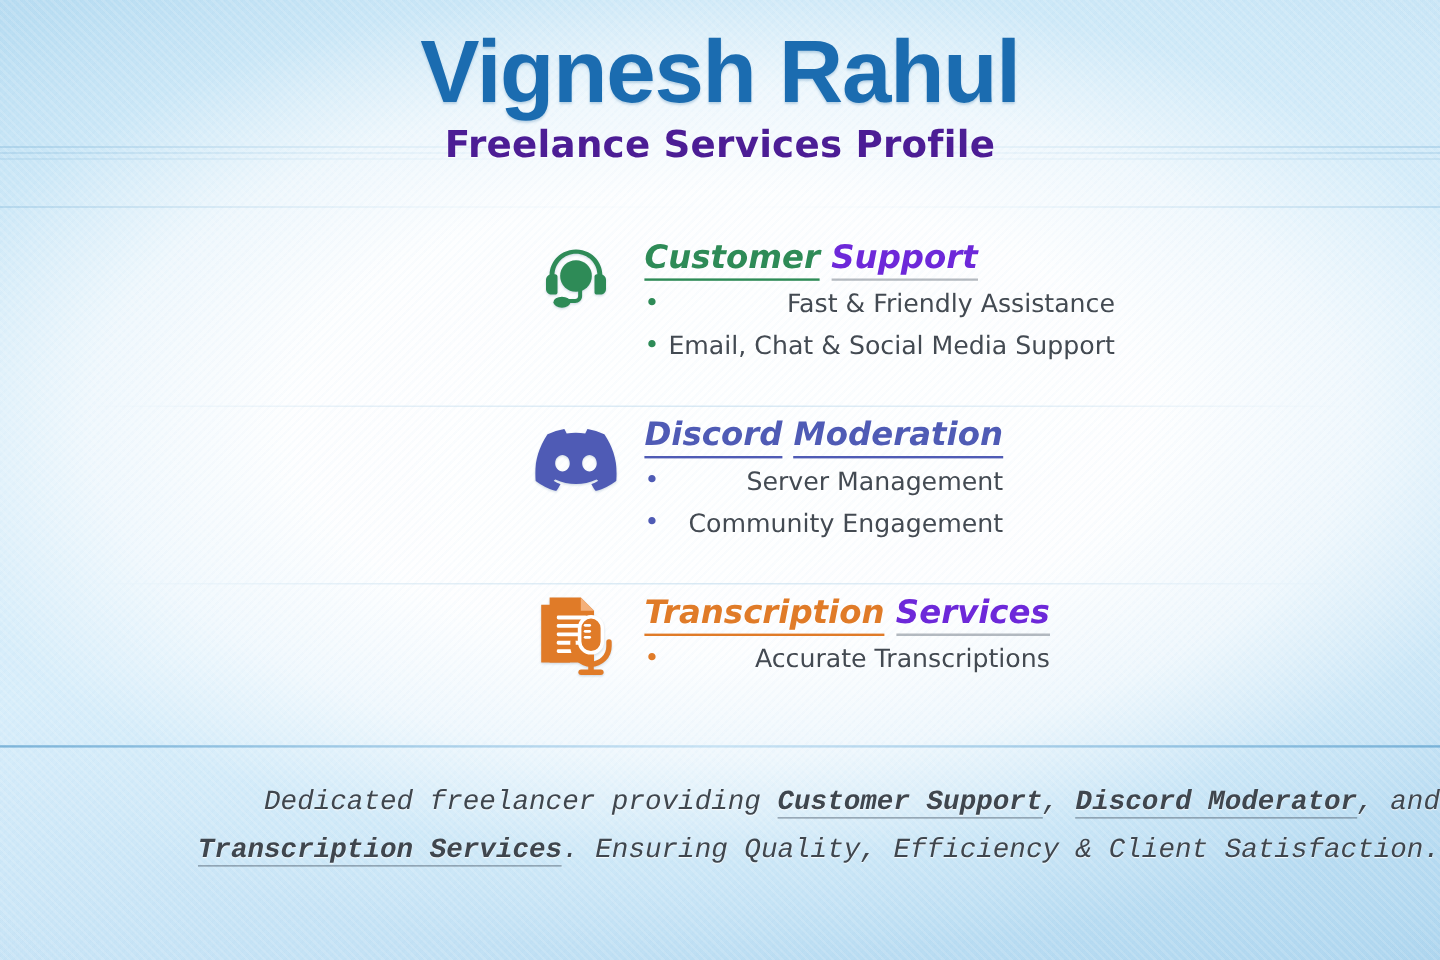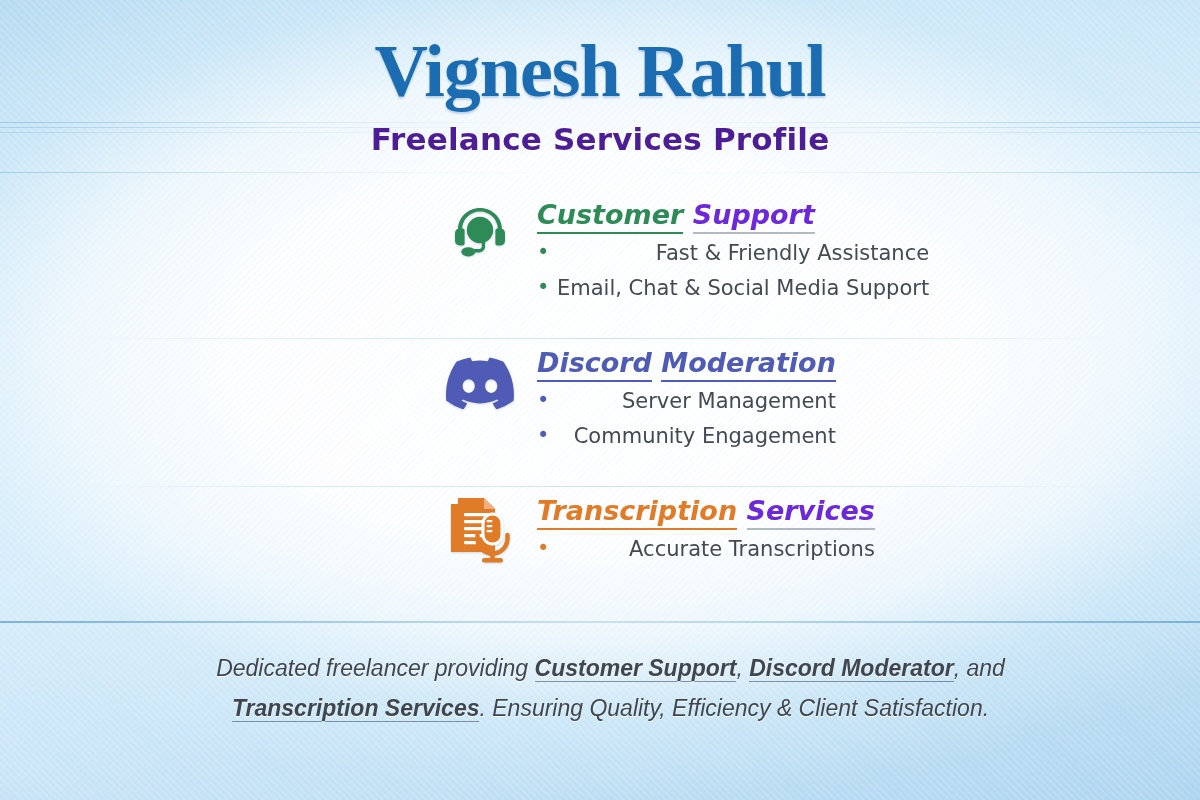--- a/index.html
+++ b/index.html
@@ -100,27 +100,27 @@
   }
 
   
   .header {
     position: absolute;
     top: 22px;
     left: 0; right: 0;
     text-align: center;
   }
   .title {
-    font-family: Liberation Serif, serif;
+    font-family: Liberation Sans, sans-serif;
     font-size: 74px;
     font-weight: 700;
     letter-spacing: -1px;
     color: #1b6cb0;
     line-height: 1.02;
-    margin: 12px;
+    margin: 0;
     text-shadow: 0 2px 2px rgba(120,165,200,0.45);
   }
   .subtitle {
     font-family: "DejaVu Sans", sans-serif;
     font-size: 31px;
     font-weight: 600;
     color: #4c1d95;
     margin: 6px 0 0 0;
     letter-spacing: 0.2px;
     text-shadow: 0 1px 1px rgba(255,255,255,0.85);
@@ -220,22 +220,22 @@
   .svc-discord  .svc-list li::before { color: #4f5bb5; }
   .svc-discord  .svc-title .w2 { border-bottom-color: #4f5bb5; }
   .svc-trans    .svc-title .w1,
   .svc-trans    .svc-list li::before { color: #e07b28; text-align: center; }
 
   
   .footer {
     position: absolute;
     left: 0; right: 0;
     top: 648px;
-    text-align: center;
-    font-family: Liberation Sans, sans-serif;
+    text-align: right;
+    font-family: Liberation Mono, monospace;
     font-style: italic;
     font-size: 23px;
     color: #3f464e;
     line-height: 1.75;
     text-shadow: 0 1px 1px rgba(255,255,255,0.85);
     padding-left: 21px;
   }
   .footer b {
     font-weight: 700;
     border-bottom: 1px solid rgba(80,95,110,0.65);

